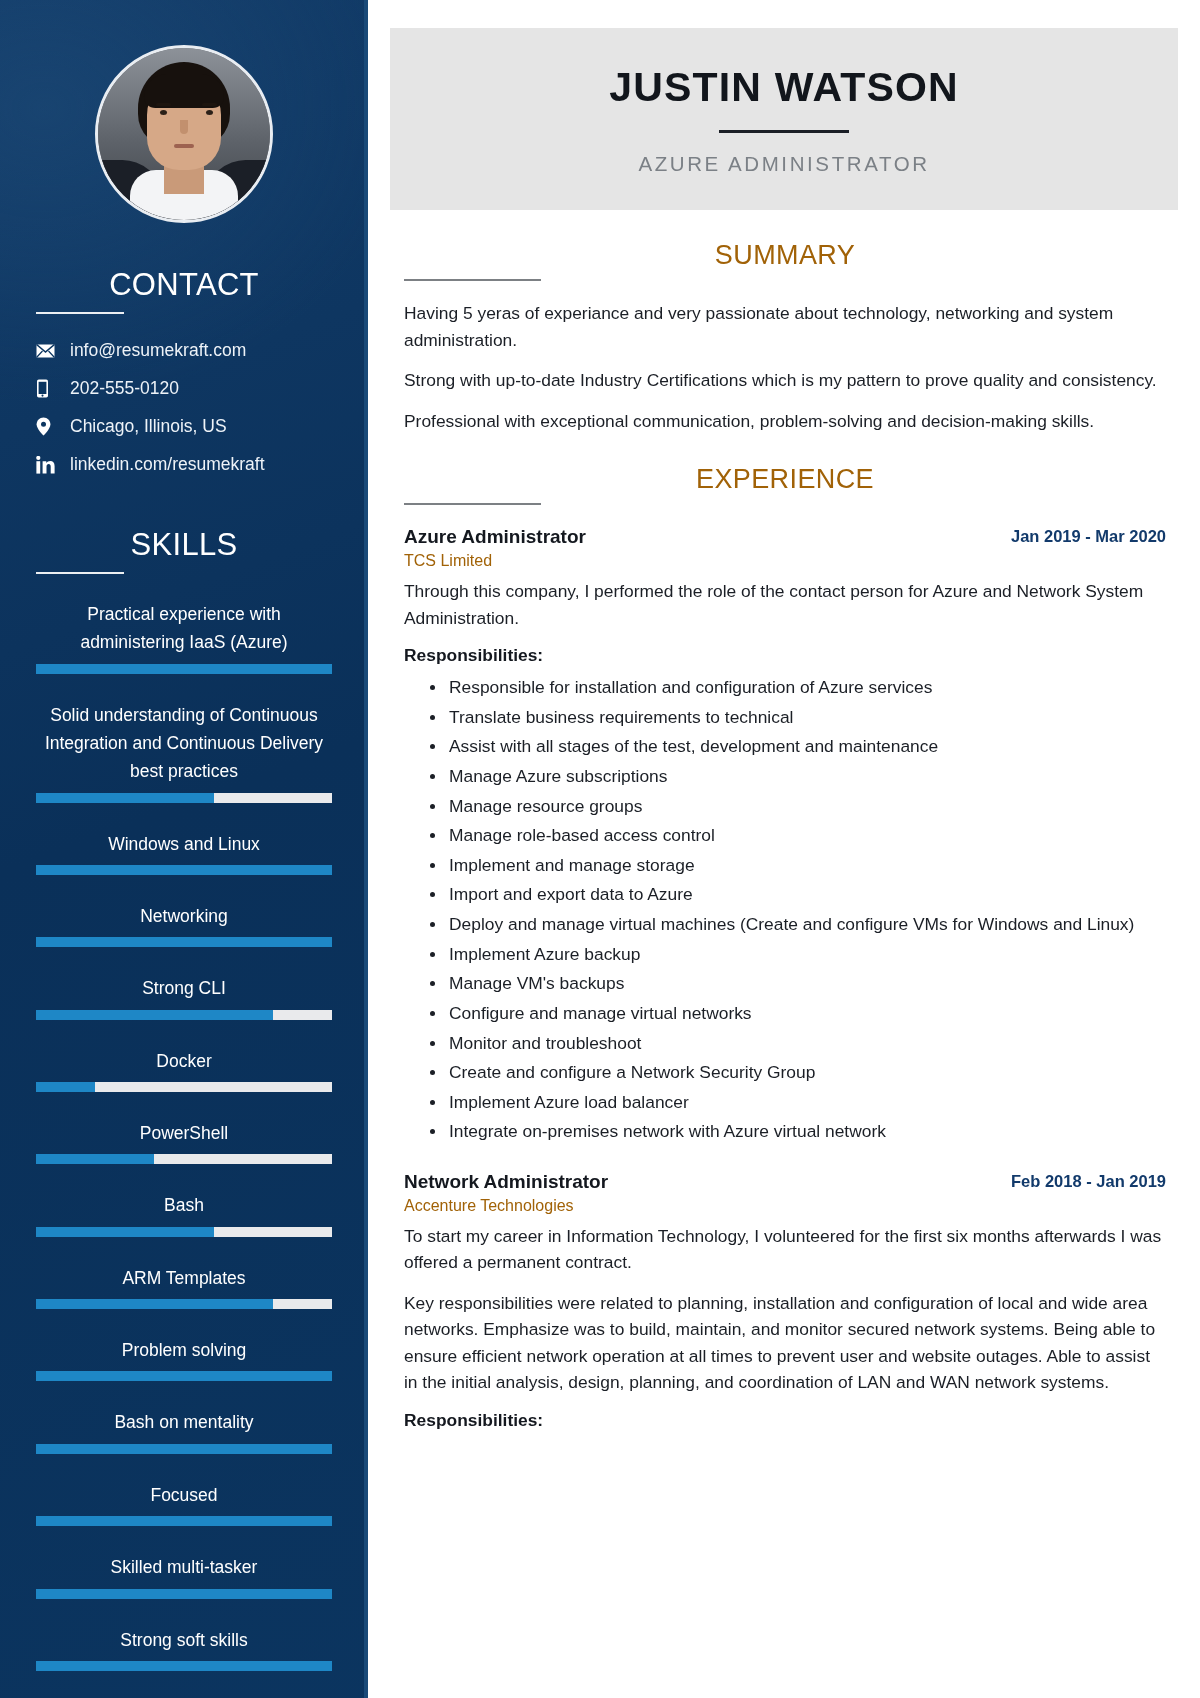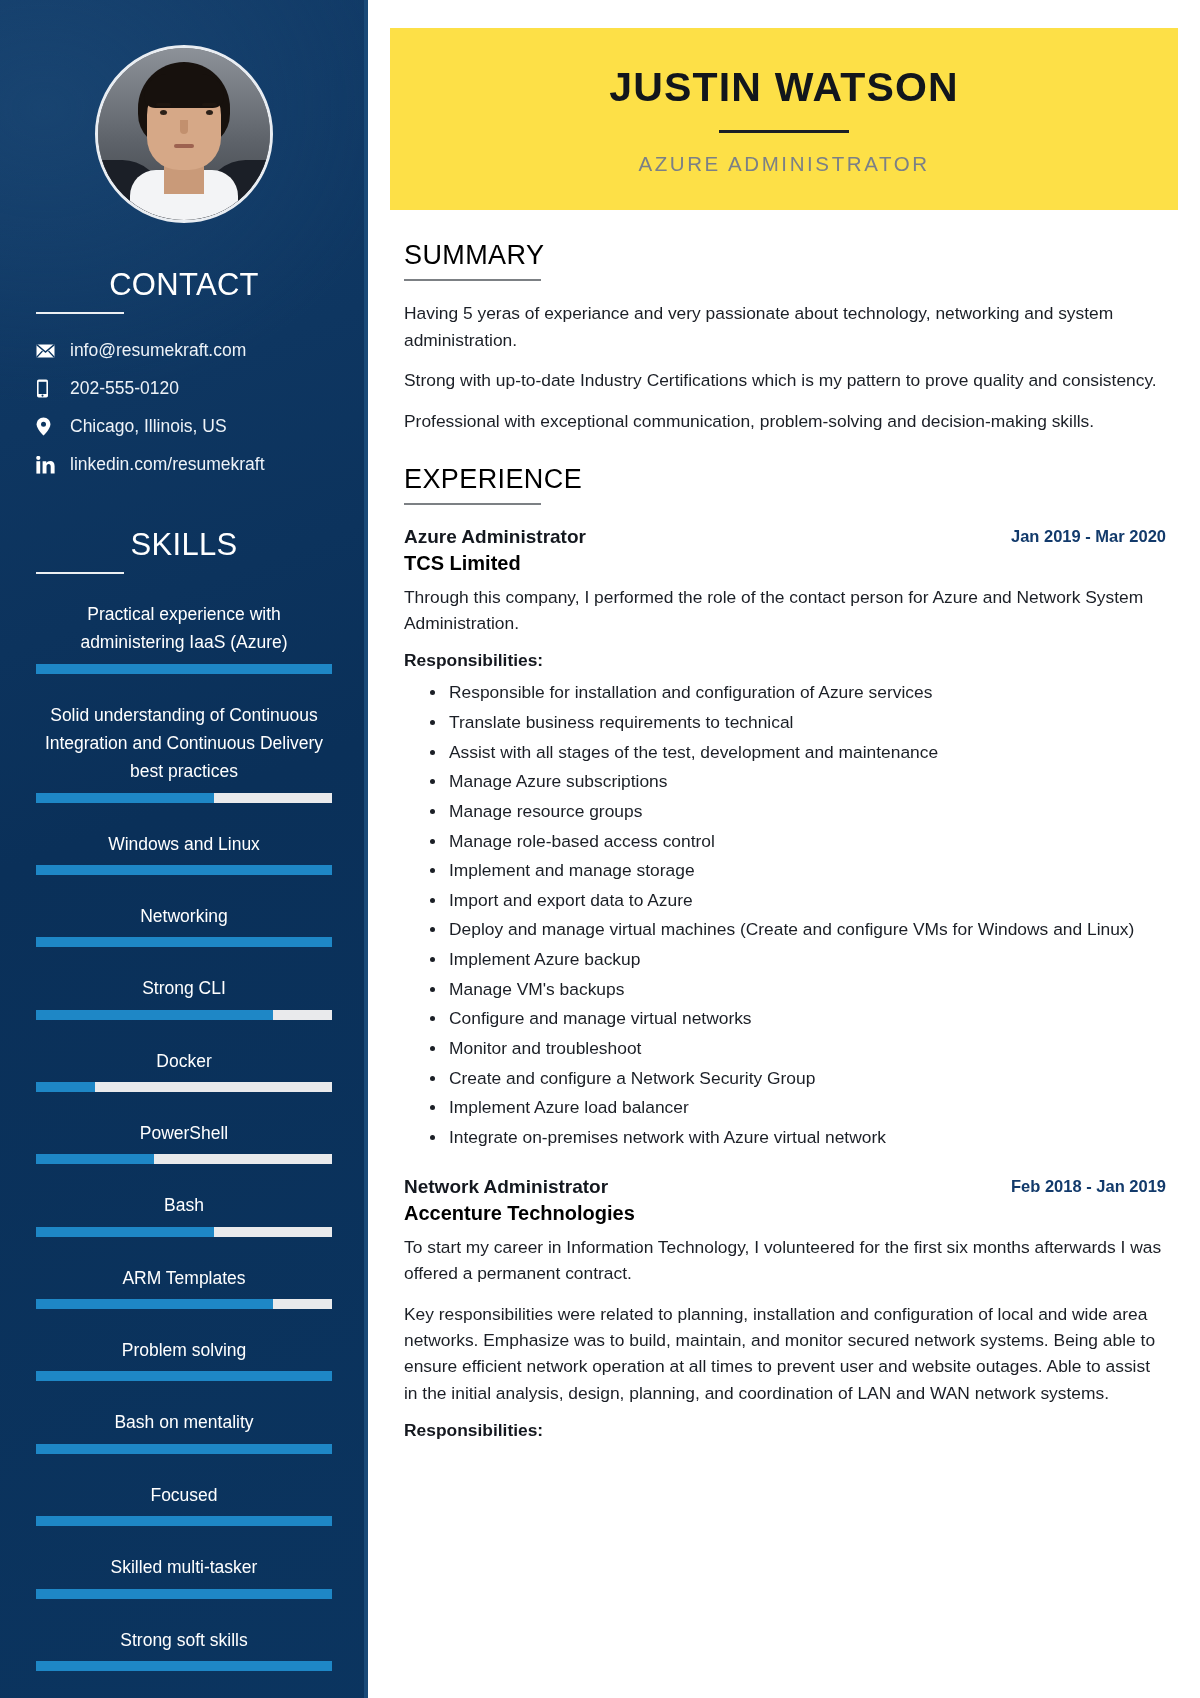--- a/index.html
+++ b/index.html
@@ -128,21 +128,21 @@
   }
   .bar-fill { height:100%; background:#1e87c6; }
 
   
   .main {
     flex:1;
     padding:0;
     background:#ffffff;
   }
   .namecard {
-    background:#fde047;
+    background:#e5e5e5;
     margin:28px 22px 0 22px;
     padding:38px 20px 34px 20px;
     text-align:center;
   }
   .name {
     font-size:41px;
     font-weight:700;
     letter-spacing:1.2px;
     color:#12161c;
     line-height:1.06;
@@ -156,23 +156,24 @@
     letter-spacing:2.6px;
     color:#7b8086;
     font-weight:400;
   }
 
   .main-inner { padding:30px 34px 40px 36px; }
 
   .sec-title {
     font-size:27px;
     font-weight:400;
-    color:#000000;
+    color:#a16207;
     letter-spacing:0.4px;
     margin-bottom:8px;
+    text-align:center;
   }
   .sec-rule {
     width:137px; height:2px; background:#7c8084;
     margin-bottom:19px;
   }
   .section { margin-bottom:30px; }
 
   p.body {
     font-size:17.4px;
     line-height:1.52;
@@ -186,21 +187,21 @@
     display:flex;
     justify-content:space-between;
     align-items:flex-start;
     gap:16px;
   }
   .job-title {
     font-size:19px; font-weight:700; color:#14181f;
     line-height:1.34;
   }
   .job-company {
-    font-size:20px; font-weight:700; color:#000000;
+    font-size:16px; font-weight:400; color:#a16207;
     line-height:1.34; margin-bottom:7px;
   }
   .job-date {
     font-size:16.5px; font-weight:700; color:#123a6b;
     white-space:nowrap; padding-top:3px;
   }
   .resp-label {
     font-size:17.4px; font-weight:700; color:#14181f;
     margin:14px 0 8px 0;
   }

